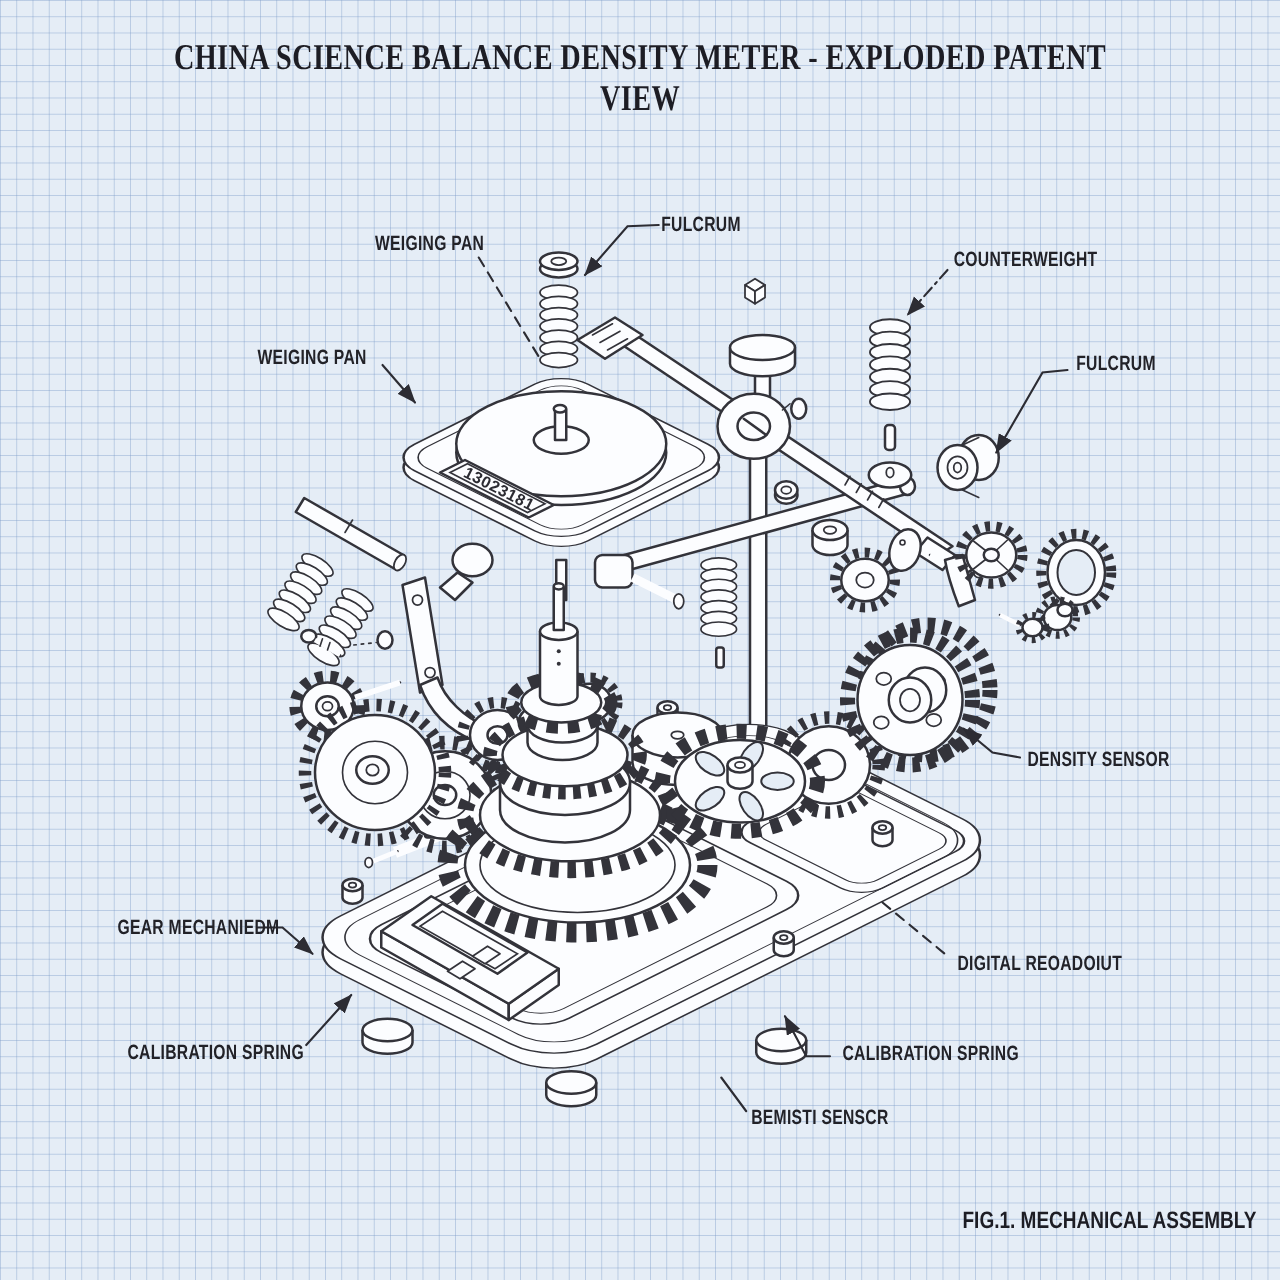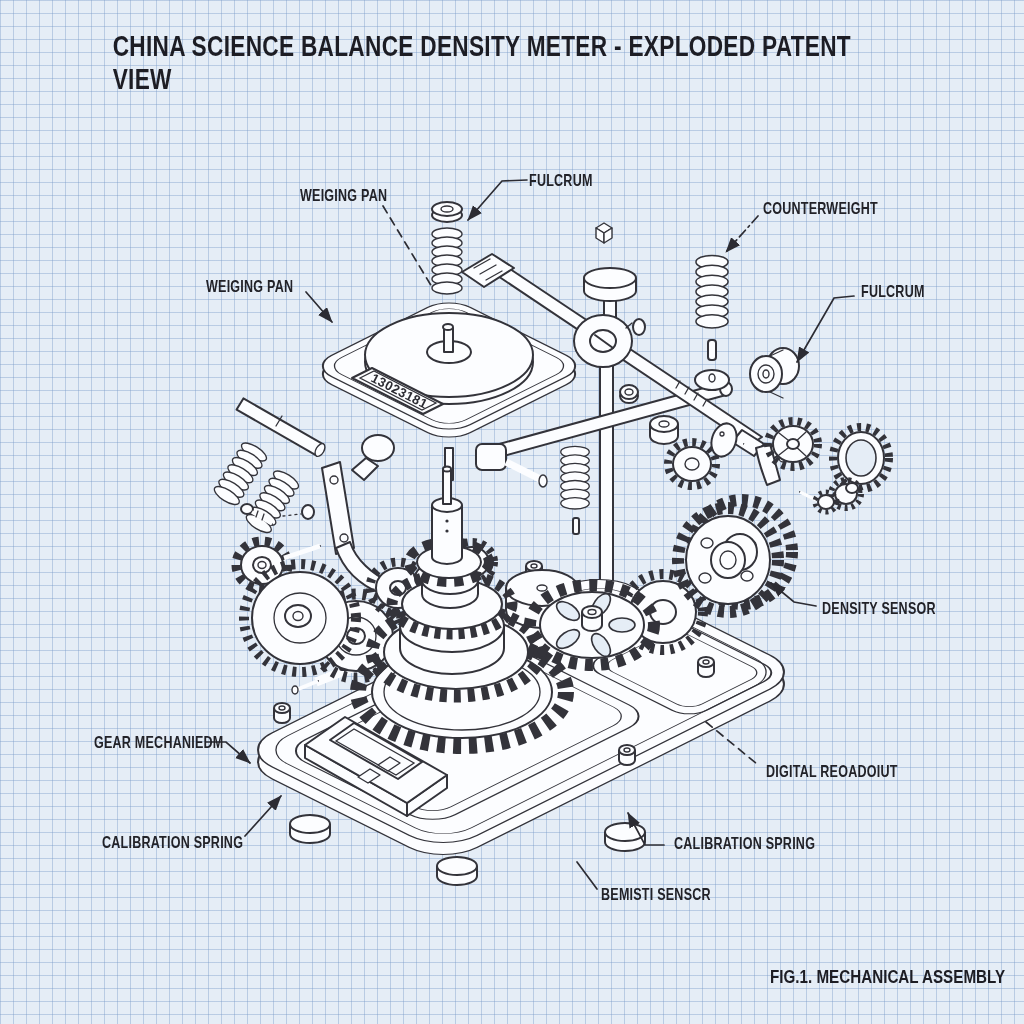--- a/index.html
+++ b/index.html
@@ -14,21 +14,21 @@
   .fw{fill:#fcfdff;stroke:#33333a;stroke-width:2;stroke-linejoin:round;}
   .f1{fill:#fcfdff;stroke:#33333a;stroke-width:1.4;stroke-linejoin:round;}
   .fp{fill:#e5edf6;stroke:#33333a;stroke-width:1.6;}
   .ln{fill:none;stroke:#33333a;stroke-width:2;stroke-linecap:round;stroke-linejoin:round;}
   .l1{fill:none;stroke:#33333a;stroke-width:1.3;stroke-linecap:round;}
   .th{fill:none;stroke:#33333a;}
   .led{fill:none;stroke:#2c2c33;stroke-width:1.7;stroke-linecap:round;}
   .lbl{position:absolute;font-weight:700;font-size:16.5px;color:#222228;
        letter-spacing:.3px;white-space:nowrap;transform:scaleX(.76);
        transform-origin:left top;}
-  .title-wrap{position:absolute;left:0;right:0;top:30px;}
+  .title-wrap{position:absolute;left:0;right:0;top:30px;text-align:center;font-family:Liberation Serif, serif;}
   .title-wrap span{display:inline-block;font-weight:700;font-size:29px;
        color:#1d1d24;letter-spacing:.4px;transform:scaleX(.78);}
   .caption{position:absolute;left:770px;top:966px;font-weight:700;font-size:19px;
        color:#1d1d24;transform:scaleX(.8);transform-origin:left top;white-space:nowrap;}
 </style>
 </head>
 <body>
 
 <div class="paper"></div>
 

